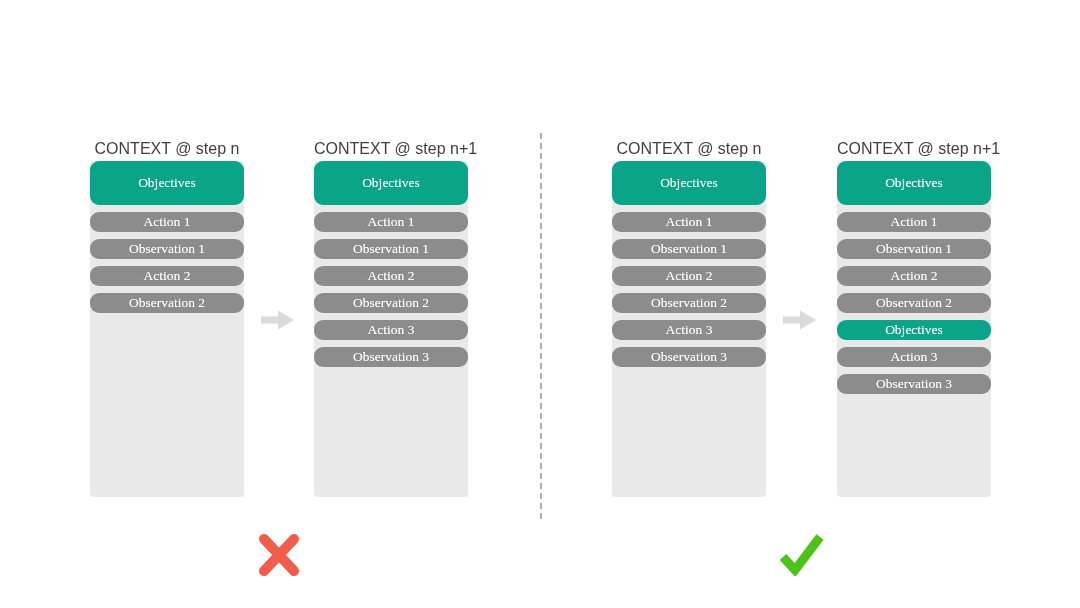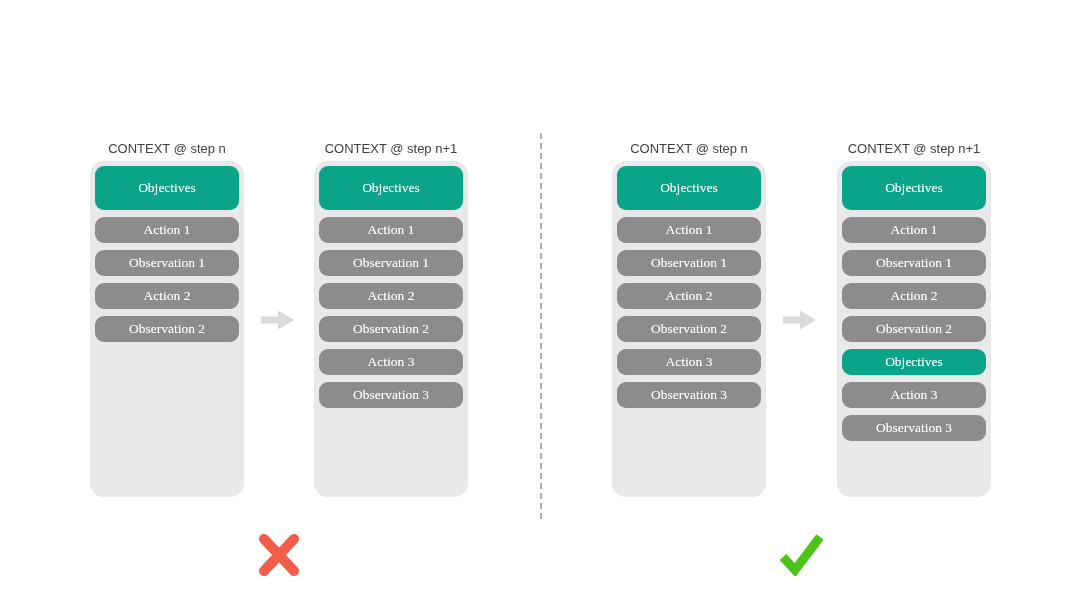--- a/index.html
+++ b/index.html
@@ -23,35 +23,34 @@
   }
   .context-col {
     position: absolute;
     top: 142px;
     width: 154px;
   }
   .col-header {
     height: 14px;
     line-height: 14px;
     text-align: center;
-    font-size: 13px;
+    font-size: 16px;
     color: #3f3f3f;
     margin-bottom: 5px;
     white-space: nowrap;
   }
   .col-body {
     box-sizing: border-box;
     height: 336px;
     background: #e9e9e9;
-    border-radius: 14px;
-    padding: 5px;
+    border-radius: 4px;
   }
   .pill {
     box-sizing: border-box;
-    height: 26px;
+    height: 20px;
     border-radius: 9px;
     margin-bottom: 7px;
     display: flex;
     align-items: center;
     justify-content: center;
     font-family: "Liberation Serif", serif;
     font-size: 13.5px;
     color: #ffffff;
     text-shadow: 0 0 0.5px rgba(255,255,255,0.4);
   }

